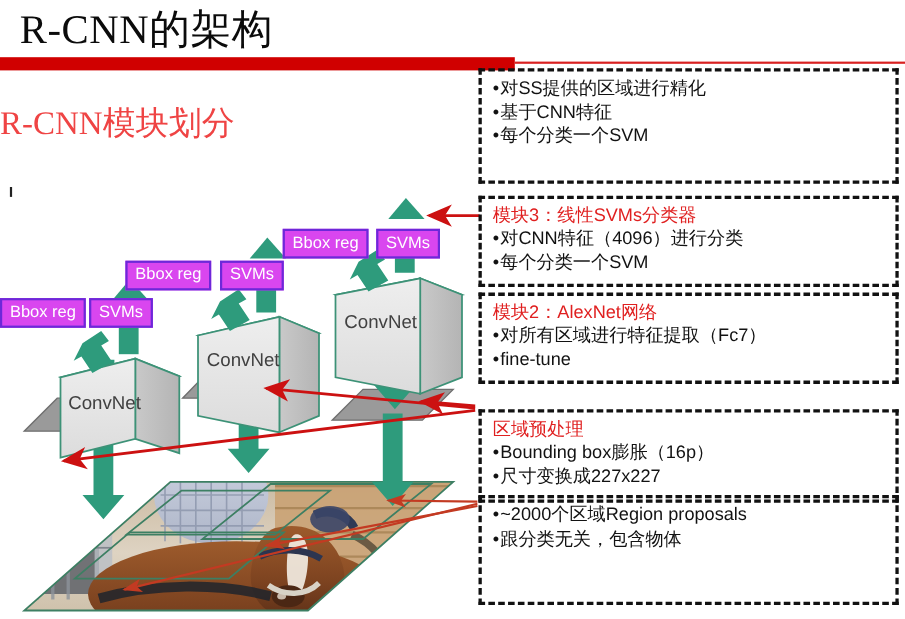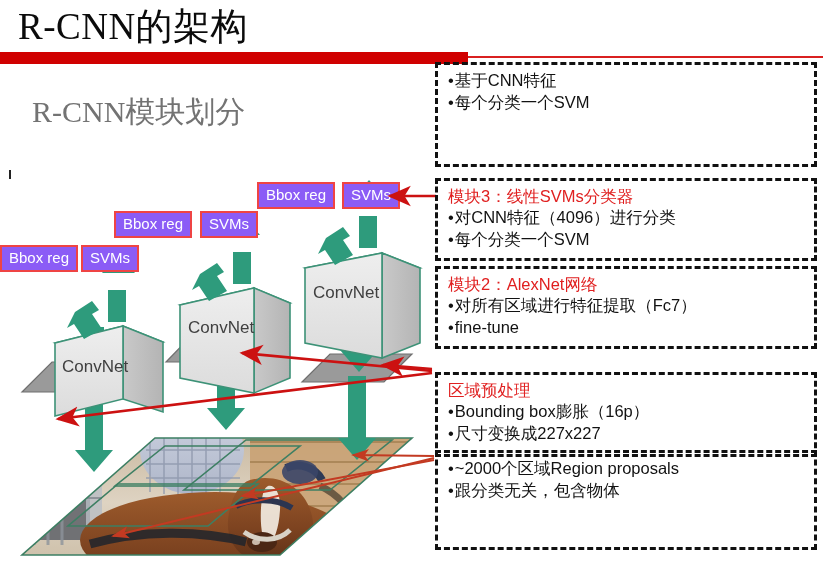--- a/index.html
+++ b/index.html
@@ -12,23 +12,23 @@
   }
   #slide{position:absolute;left:0;top:0;width:823px;height:563px;overflow:hidden;background:#fff;border-radius:27px;}
 
   
   .title-main{
     position:absolute;left:18px;top:2px;
     font-family:"Liberation Serif","DejaVu Serif",serif;
     font-size:37px;color:#0b0b0b;letter-spacing:.5px;white-space:nowrap;
   }
   .title-sub{
-    position:absolute;left:32px;top:92px;
+    position:absolute;left:0;top:92px;
     font-family:"Liberation Serif","DejaVu Serif",serif;
-    font-size:30px;color:#737373;white-space:nowrap;
+    font-size:30px;color:#ef4444;white-space:nowrap;
   }
   .red-bar{position:absolute;left:0;top:52px;width:468px;height:12px;background:#d00000;}
   .red-line{position:absolute;left:468px;top:56px;width:355px;height:2px;background:#d92020;}
   .tick-mark{position:absolute;left:9px;top:170px;width:2px;height:9px;background:#222;}
 
   
   .modbox{
     position:absolute;left:435px;width:382px;
     border:3px dashed #111;
     box-sizing:border-box;
@@ -50,25 +50,26 @@
   #box2{top:266px;height:83px;}
   #box1b{top:372px;height:85px;}
   #box1{top:450px;height:100px;}
 
   
   #diagram{position:absolute;left:0;top:150px;width:435px;height:413px;}
   .svgwrap{position:absolute;left:0;top:0;}
 
   
   .chip{
-    position:absolute;background:#8b5cf6;border:2px solid #ef4444;
+    position:absolute;background:#d946ef;border:2px solid #6d28d9;
     color:#fff;font-size:15px;line-height:20px;
     padding:1px 7px 2px 7px;white-space:nowrap;
     font-family:"Liberation Sans","DejaVu Sans",sans-serif;
     box-sizing:border-box;
+    margin-top:26px;
   }
   .convnet-label{
     position:absolute;color:#404040;font-size:17px;white-space:nowrap;
     font-family:"Liberation Sans","DejaVu Sans",sans-serif;
   }
 </style>
 </head>
 <body>
 
 <div id="slide">
@@ -263,20 +264,21 @@
   <svg style="position:absolute;left:380px;top:185px;width:60px;height:22px;">
     <defs>
       <marker id="rh2" markerWidth="9" markerHeight="9" refX="8" refY="4.5" orient="auto">
         <path d="M9,4.5 L0,0.6 L2.4,4.5 L0,8.4 Z" fill="#cc1111"></path>
       </marker>
     </defs>
     <line x1="56" y1="11" x2="10" y2="11" stroke="#cc1111" stroke-width="2.6" marker-end="url(#rh2)"></line>
   </svg>
 
   <div class="modbox" id="box4">
+    <div class="mod-li">对SS提供的区域进行精化</div>
     <div class="mod-li">基于CNN特征</div>
     <div class="mod-li">每个分类一个SVM</div>
   </div>
 
   <div class="modbox" id="box3">
     <div class="mod-title">模块3：线性SVMs分类器</div>
     <div class="mod-li">对CNN特征（4096）进行分类</div>
     <div class="mod-li">每个分类一个SVM</div>
   </div>
 

